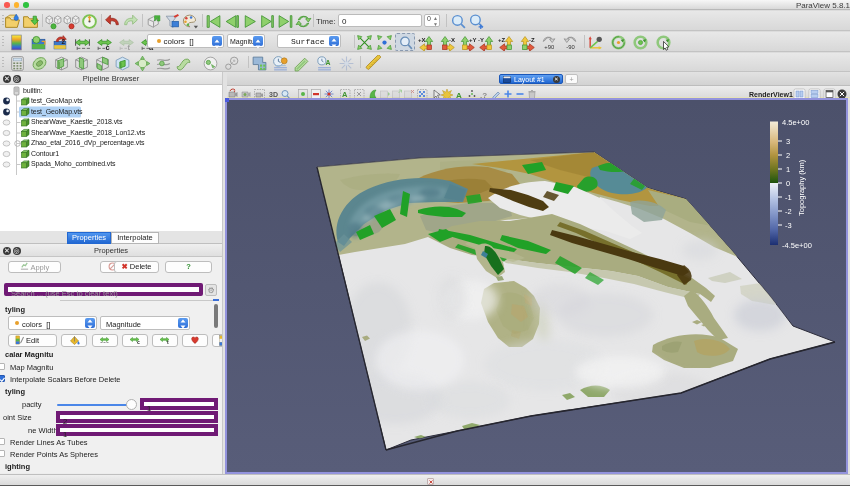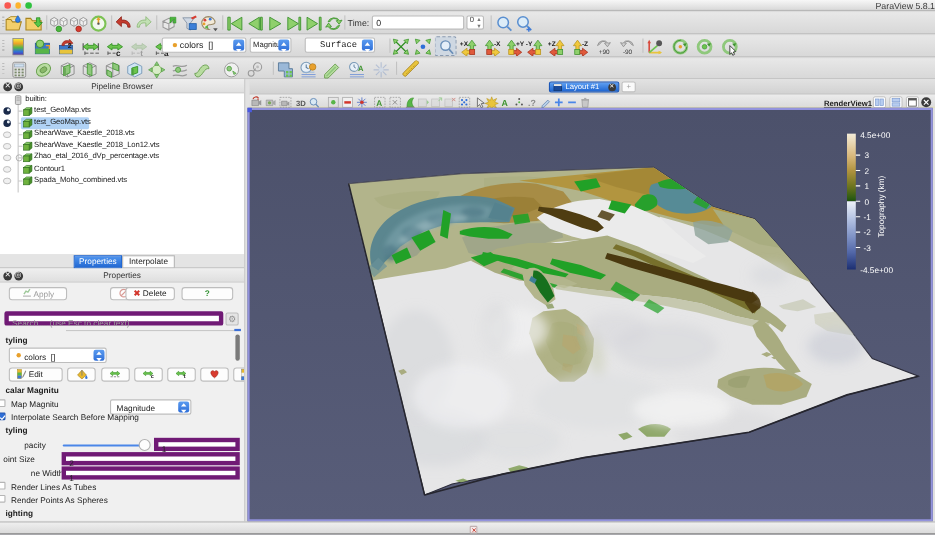--- a/index.html
+++ b/index.html
@@ -535,21 +535,21 @@
       <div style="position:absolute; left:213px; top:42px; width:6px; height:2px; background:#3b6fd8;"></div>
 
       <div class="seclbl" style="left:5px; top:48px;">tyling</div>
       <div class="combo" style="left:8px; top:59px; width:89px; height:14px;">
           <span style="position:absolute; left:6px; top:4px; width:4px; height:4px; border-radius:50%; background:#e8a02c;"></span>
           <span style="position:absolute; left:13px; top:2.5px; font-size:7.5px; color:#222;">colors&nbsp; []</span>
           <span class="sp"><svg width="10" height="12" viewBox="0 0 10 12">
               <path d="M5 1.5 l2.5 3 -5 0z M5 10.5 l2.5-3 -5 0z" fill="#fff"></path>
             </svg></span>
         </div>
-      <div class="combo" style="left:100px; top:59px; width:74px; height:14px;margin-top:47px;">
+      <div class="combo" style="left:100px; top:59px; width:90px; height:14px;">
           <span style="position:absolute; left:5px; top:2.5px; font-size:7.5px; color:#222;">Magnitude</span>
           <span class="sp"><svg width="10" height="12" viewBox="0 0 10 12">
               <path d="M5 1.5 l2.5 3 -5 0z M5 10.5 l2.5-3 -5 0z" fill="#fff"></path>
             </svg></span>
         </div>
 
       <div class="pbtn" style="left:8px; top:77px; width:49px; height:13px; color:#1a1a1a; text-align:left; padding-left:6px;"><svg width="9" height="10" viewBox="0 0 10 11" style="vertical-align:-2px;">
             <rect x="1" y="1" width="4" height="9" fill="#e8b82c" stroke="#a8841f" stroke-width="0.5"></rect>
             <rect x="1" y="4" width="4" height="3" fill="#58b548"></rect>
             <rect x="1" y="7" width="4" height="3" fill="#3c78d8"></rect>
@@ -580,21 +580,21 @@
             <rect x="1.5" y="3.8" width="5" height="3.4" fill="#f0f0f0"></rect>
             <rect x="1.5" y="7.2" width="5" height="3.3" fill="#3c78d8"></rect>
           </svg></div>
 
       <div class="seclbl" style="left:5px; top:93px;">calar Magnitu</div>
       <div class="chk" style="left:-2px; top:106px;"></div>
       <div style="position:absolute; left:10px; top:105.5px;">Map Magnitu</div>
       <div class="chk" style="left:-2px; top:118px; background:#2f6fd8; border-color:#2456b0;"><svg width="7" height="7" viewBox="0 0 7 7">
             <path d="M1.2 3.6 l1.6 1.7 2.8-3.4" stroke="#fff" stroke-width="1.1" fill="none"></path>
           </svg></div>
-      <div style="position:absolute; left:10px; top:117.5px;">Interpolate Search Before Mapping</div>
+      <div style="position:absolute; left:10px; top:117.5px;">Interpolate Scalars Before Delete</div>
 
       <div class="seclbl" style="left:5px; top:130px;">tyling</div>
       <div style="position:absolute; left:5px; top:143px;padding-left:17px;">pacity</div>
       <div style="position:absolute; left:57px; top:146.5px; width:73px; height:2px; background:#4a86e8; border-radius:1px;"></div>
       <div style="position:absolute; left:126px; top:141.5px; width:11px; height:11px; background:#fdfdfd; border:1px solid #b0b0b0; border-radius:50%;"></div>
       <div class="inp" style="left:140px; top:141px; width:78px; height:12px; font-size:7.5px; padding:1.5px 0 0 3px; color:#222;">1</div>
       <div style="position:absolute; left:3px; top:156px;">oint Size</div>
       <div class="inp" style="left:56px; top:154px; width:162px; height:12px; font-size:7.5px; padding:1.5px 0 0 3px; color:#222;">2</div>
       <div style="position:absolute; left:5px; top:169px;margin-left:23px;">ne Width</div>
       <div class="inp" style="left:56px; top:167px; width:162px; height:12px; font-size:7.5px; padding:1.5px 0 0 3px; color:#222;">1</div>

